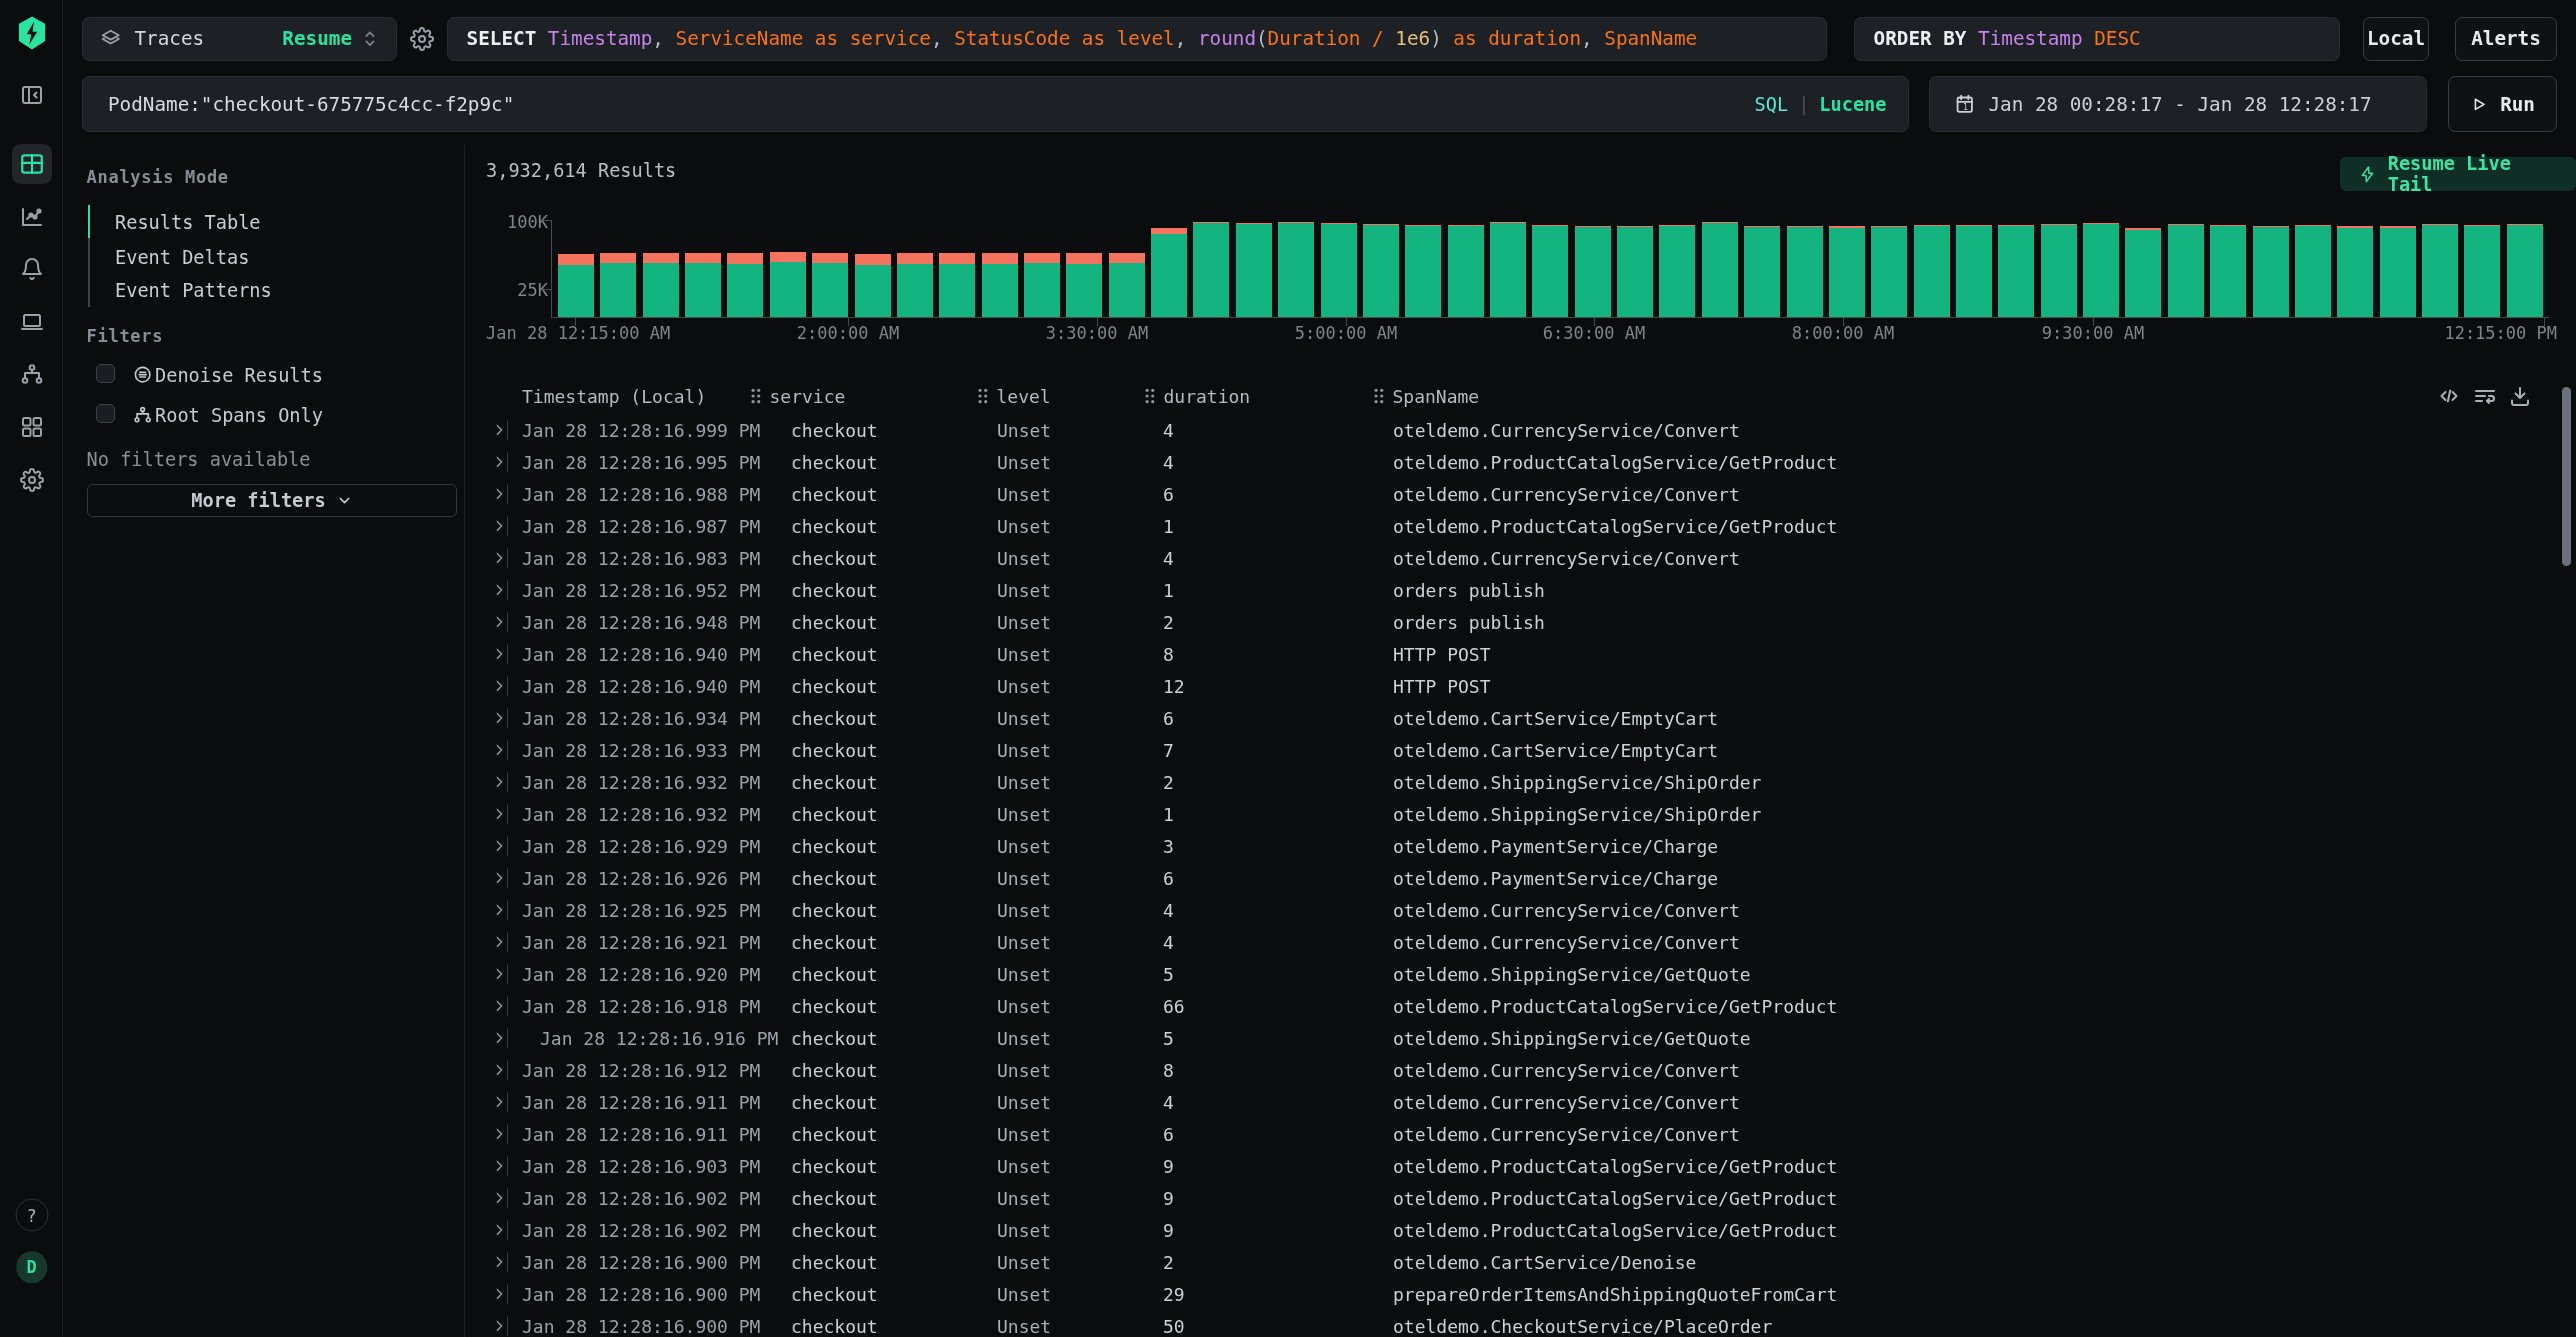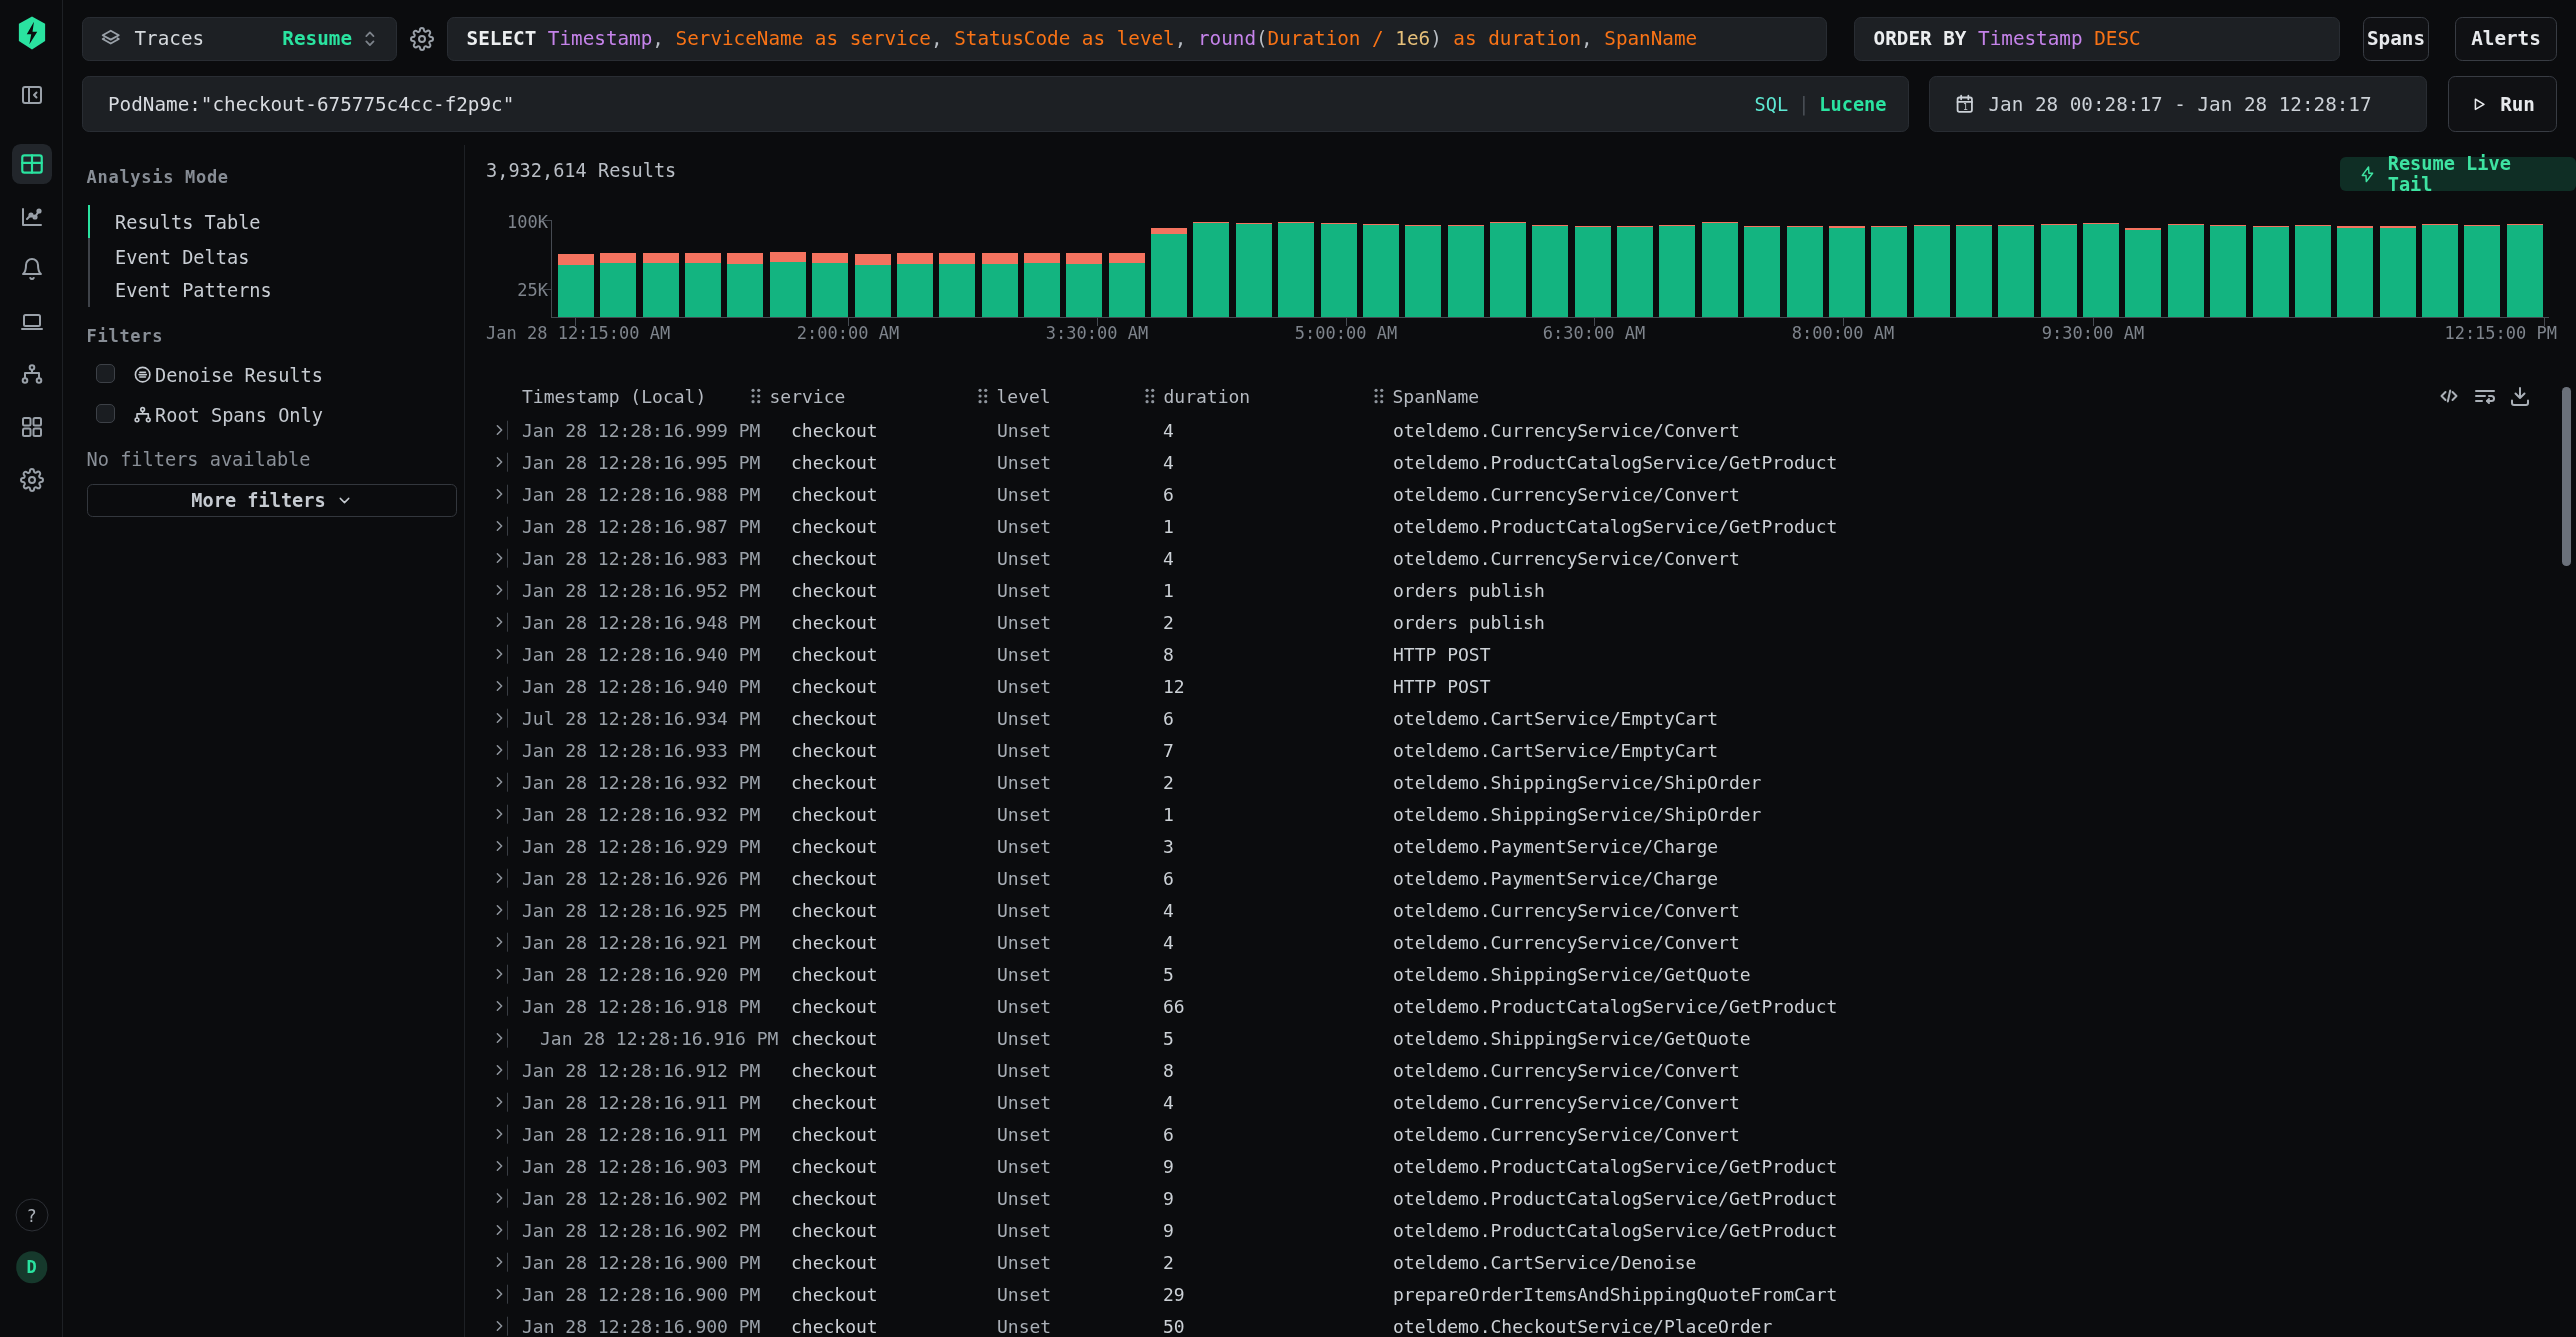--- a/index.html
+++ b/index.html
@@ -177,21 +177,21 @@
   </span>
 </div>
 <div style="position:absolute;left:410px;top:26.5px">
   <svg class="ico" width="24" height="24" viewBox="0 0 24 24">
       <circle cx="12" cy="12" r="3"></circle>
       <path d="M19.4 15a1.65 1.65 0 0 0 .33 1.82l.06.06a2 2 0 1 1-2.83 2.83l-.06-.06a1.65 1.65 0 0 0-1.82-.33 1.65 1.65 0 0 0-1 1.51V21a2 2 0 1 1-4 0v-.09a1.65 1.65 0 0 0-1-1.51 1.65 1.65 0 0 0-1.82.33l-.06.06a2 2 0 1 1-2.83-2.83l.06-.06a1.65 1.65 0 0 0 .33-1.82 1.65 1.65 0 0 0-1.51-1H3a2 2 0 1 1 0-4h.09a1.65 1.65 0 0 0 1.51-1 1.65 1.65 0 0 0-.33-1.82l-.06-.06a2 2 0 1 1 2.83-2.83l.06.06a1.65 1.65 0 0 0 1.82.33h0a1.65 1.65 0 0 0 1-1.51V3a2 2 0 1 1 4 0v.09a1.65 1.65 0 0 0 1 1.51h0a1.65 1.65 0 0 0 1.82-.33l.06-.06a2 2 0 1 1 2.83 2.83l-.06.06a1.65 1.65 0 0 0-.33 1.82v0a1.65 1.65 0 0 0 1.51 1H21a2 2 0 1 1 0 4h-.09a1.65 1.65 0 0 0-1.51 1z"></path>
     </svg>
 </div>
 <div class="box sel-query" id="select-query"><span class="tk-kw">SELECT </span><span class="tk-field">Timestamp</span><span class="tk-plain">, </span><span class="tk-col">ServiceName as service</span><span class="tk-plain">, </span><span class="tk-col">StatusCode as level</span><span class="tk-plain">, </span><span class="tk-func">round</span><span class="tk-plain">(</span><span class="tk-col">Duration</span><span class="tk-col"> / </span><span class="tk-num">1e6</span><span class="tk-plain">)</span><span class="tk-col"> as duration</span><span class="tk-plain">, </span><span class="tk-col">SpanName</span></div>
 <div class="box order-query" id="order-query"><span class="tk-kw">ORDER BY </span><span class="tk-field">Timestamp </span><span class="tk-col">DESC</span></div>
-<div class="btn" style="left:2363px;top:16.5px;width:66px;height:44px">Spans</div>
+<div class="btn" style="left:2363px;top:16.5px;width:66px;height:44px">Local</div>
 <div class="btn" style="left:2455px;top:16.5px;width:102px;height:44px">Alerts</div>
 
 <div class="box search-box">
   <span class="search-text">PodName:"checkout-675775c4cc-f2p9c"</span>
   <span class="lang-toggle">
     <span style="color:#5eead4">SQL</span>
     <span style="color:#4b5057">|</span>
     <span style="color:#2ae3a0;font-weight:bold">Lucene</span>
   </span>
 </div>
@@ -648,21 +648,21 @@
       <span class="c-svc" style="left:302px">checkout</span>
       <span class="c-lvl" style="left:532px">Unset</span>
       <span class="c-dur" style="left:698px">12</span>
       <span class="c-span" style="left:928px">HTTP POST</span>
     </div>
     <div class="trow">
       <svg class="rchev" width="17" height="17" viewBox="0 0 24 24" style="left:26px;stroke:#8f959d;fill:none;stroke-width:2.2;stroke-linecap:round;stroke-linejoin:round">
         <path d="m9 6 6 6-6 6"></path>
       </svg>
       <div class="rsep" style="left:42px"></div>
-      <span class="c-ts" style="left:57px">Jul 28 12:28:16.934 PM</span>
+      <span class="c-ts" style="left:57px">Jan 28 12:28:16.934 PM</span>
       <span class="c-svc" style="left:302px">checkout</span>
       <span class="c-lvl" style="left:532px">Unset</span>
       <span class="c-dur" style="left:698px">6</span>
       <span class="c-span" style="left:928px">oteldemo.CartService/EmptyCart</span>
     </div>
     <div class="trow">
       <svg class="rchev" width="17" height="17" viewBox="0 0 24 24" style="left:26px;stroke:#8f959d;fill:none;stroke-width:2.2;stroke-linecap:round;stroke-linejoin:round">
         <path d="m9 6 6 6-6 6"></path>
       </svg>
       <div class="rsep" style="left:42px"></div>

